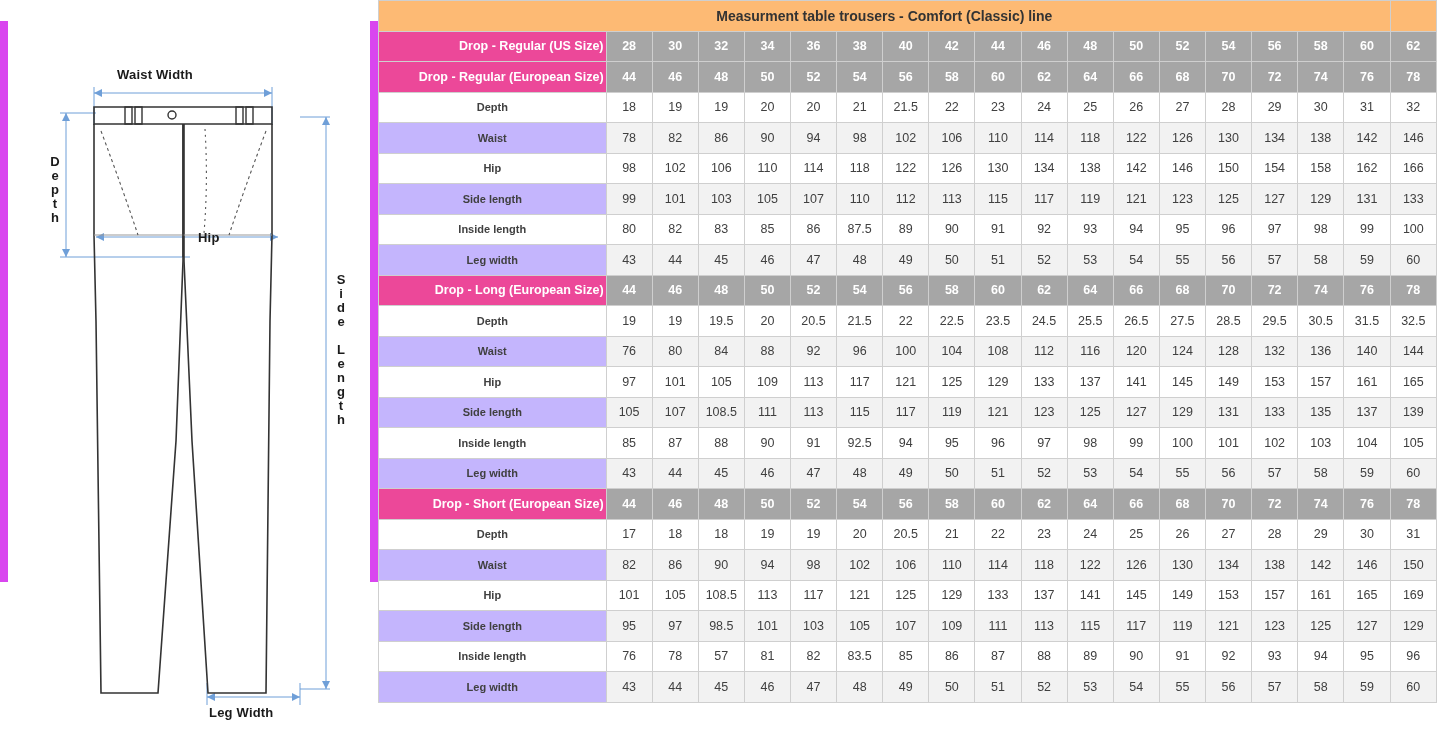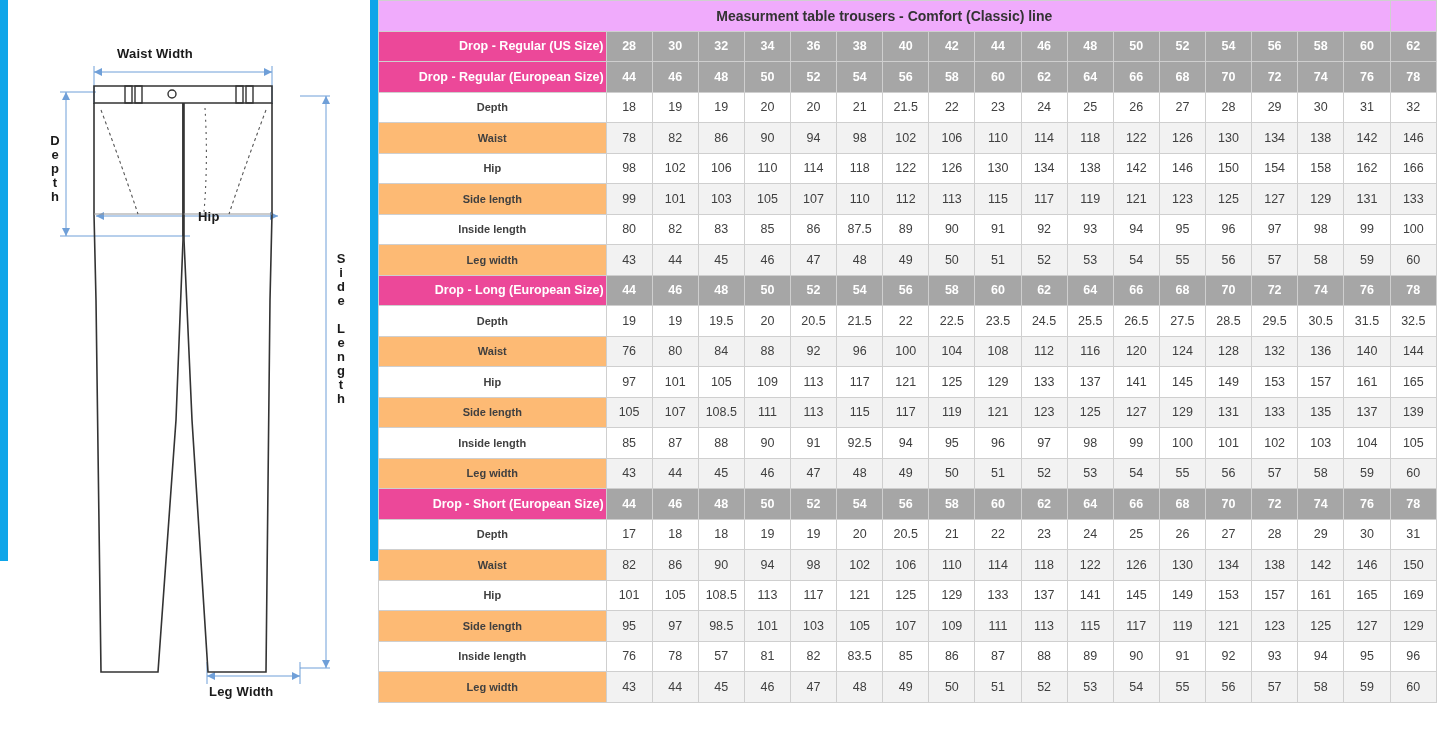--- a/index.html
+++ b/index.html
@@ -18,22 +18,23 @@
     width: 1445px;
     height: 747px;
     display: flex;
   }
 
   
   .diagram-panel {
     position: relative;
     width: 378px;
     height: 561px;
-    background: #0ea5e9;
+    background: #d946ef;
     flex: 0 0 378px;
+    margin-top: 21px;
   }
   .diagram-panel .white-inset {
     position: absolute;
     left: 8px;
     top: 0px;
     width: 362px;
     height: 747px;
     background: #ffffff;
   }
   .diagram-svg {
@@ -87,21 +88,21 @@
     padding: 0 2px;
     text-align: center;
     vertical-align: middle;
     overflow: hidden;
     white-space: nowrap;
   }
   .title-row th {
     font-weight: bold;
     font-size: 14px;
     color: #333;
-    background: #f0abfc;
+    background: #fdba74;
     height: 36px;
     border: 1px solid #cfcfcf;
   }
   .title-spacer {
     border: 1px solid #cfcfcf;
     background: #ffffff;
   }
   tr.header-row td {
     background: #a6a6a6;
     color: #ffffff;
@@ -114,21 +115,21 @@
     text-align: right;
   }
   td.rowlabel {
     font-weight: bold;
     color: #404040;
     text-align: center;
     background: #ffffff;
     font-size: 11px;
   }
   tr.shade td { background: #f2f2f2; }
-  tr.shade td.rowlabel { background: #fdba74; }
+  tr.shade td.rowlabel { background: #c4b5fd; }
   td.val { color: #404040; font-size: 12.5px; }
 </style>
 </head>
 <body>
 
 <div class="page">
 
   <div class="diagram-panel">
     <div class="white-inset"></div>
 

